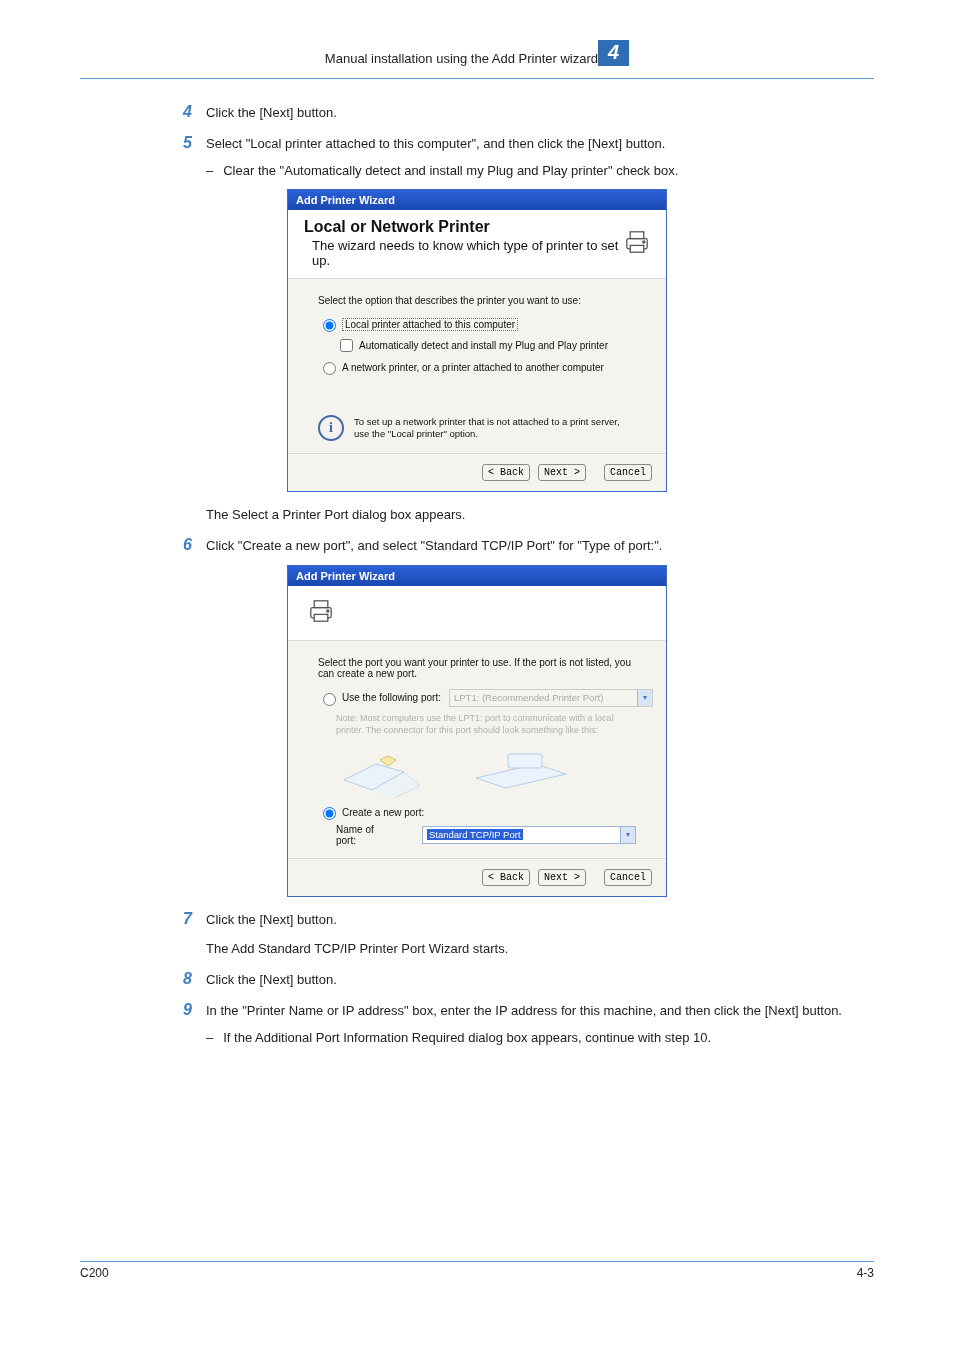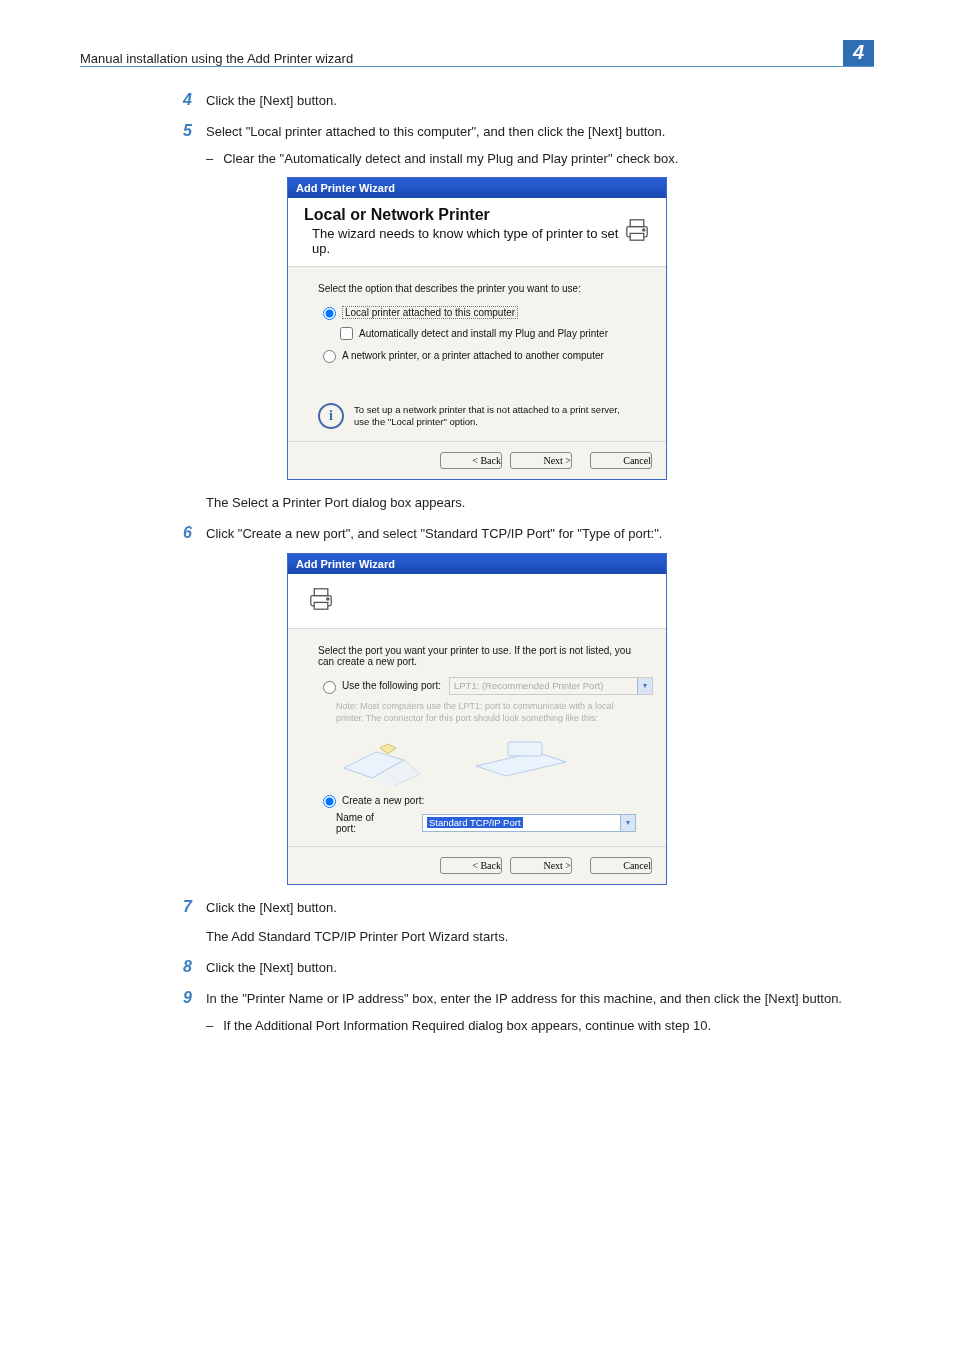--- a/index.html
+++ b/index.html
@@ -11,24 +11,24 @@
     width: 954px;
   }
   .page {
     padding: 40px 80px 40px 80px;
     box-sizing: border-box;
     min-height: 1300px;
     position: relative;
   }
   .header-line {
     display: flex;
-    justify-content: space-between;
+    justify-content: center;
     align-items: flex-end;
     border-bottom: 1px solid #5a97d1;
-    padding-bottom: 0;
+    padding-bottom: 12px;
     margin-bottom: 24px;
   }
   .header-title { font-size: 13px; }
   .header-num-box {
     background: #2f6eb5;
     color: #fff;
     font-weight: bold;
     font-size: 20px;
     padding: 2px 10px 4px 10px;
     font-style: italic;
@@ -115,29 +115,28 @@
   .info-text { font-size: 9.5px; line-height: 1.3; }
   .wizard-buttons {
     border-top: 1px solid #d8d8d8;
     padding: 10px 14px;
     display: flex;
     justify-content: flex-end;
     gap: 8px;
     background: #f4f3ee;
   }
   .wizard-buttons button {
-    font-family: Liberation Serif, serif;
+    font-family: Liberation Mono, monospace;
     font-size: 10px;
     padding: 2px 0;
-    width: 62px;
+    width: 48px;
     background: #f4f3ee;
     border: 1px solid #8a8a8a;
     border-radius: 3px;
     cursor: pointer;
-    text-align: right;
   }
   .port-row { display: flex; align-items: center; margin: 6px 0; gap: 8px; }
   .port-row .label-col { flex-shrink: 0; }
   .dropdown {
     border: 1px solid #9db6d8;
     background: #fff;
     padding: 1px 18px 1px 4px;
     position: relative;
     font-size: 9.5px;
     height: 14px;
@@ -316,13 +315,17 @@
     <div class="step-num">8</div>
     <div class="step-body">Click the [Next] button.</div>
   </div>
 
   <div class="step">
     <div class="step-num">9</div>
     <div class="step-body">In the "Printer Name or IP address" box, enter the IP address for this machine, and then click the [Next] button.</div>
   </div>
   <div class="sub-bullet">If the Additional Port Information Required dialog box appears, continue with step 10.</div>
 
+  <div class="footer">
+    <span>C200</span>
+    <span>4-3</span>
+  </div>
 </div>
 
 </body></html>

